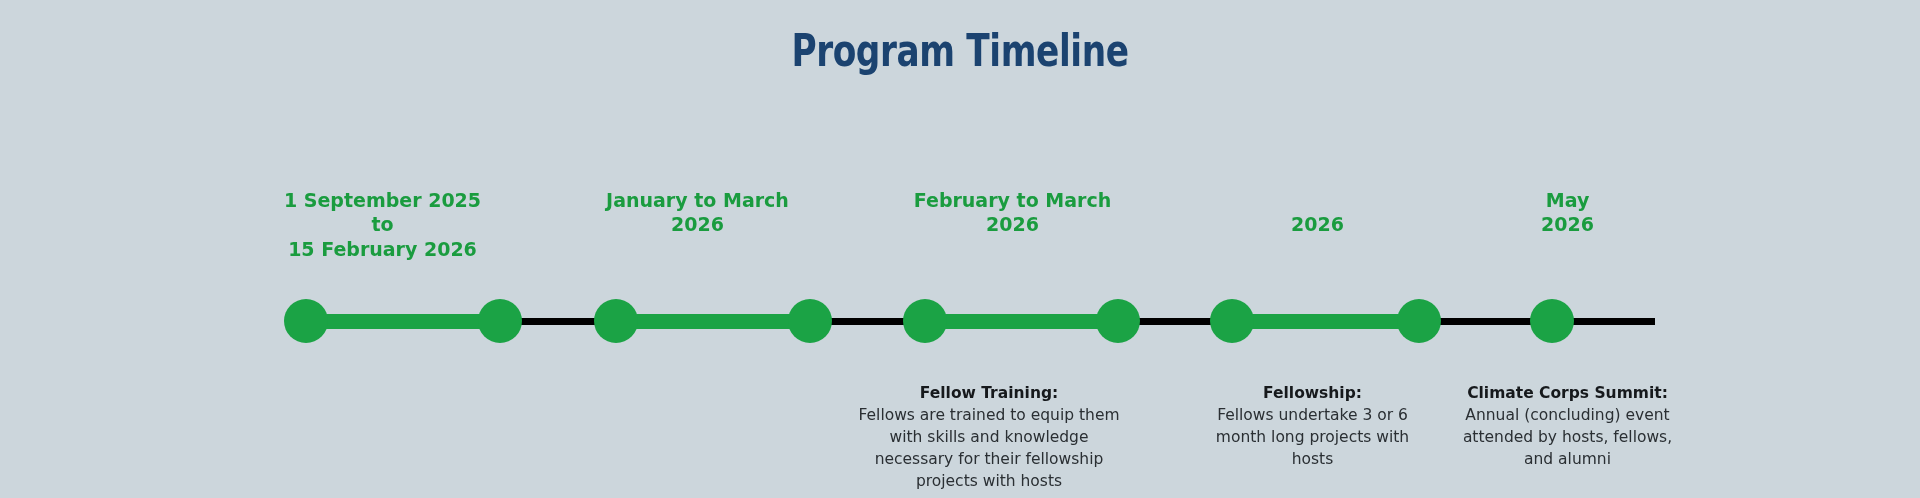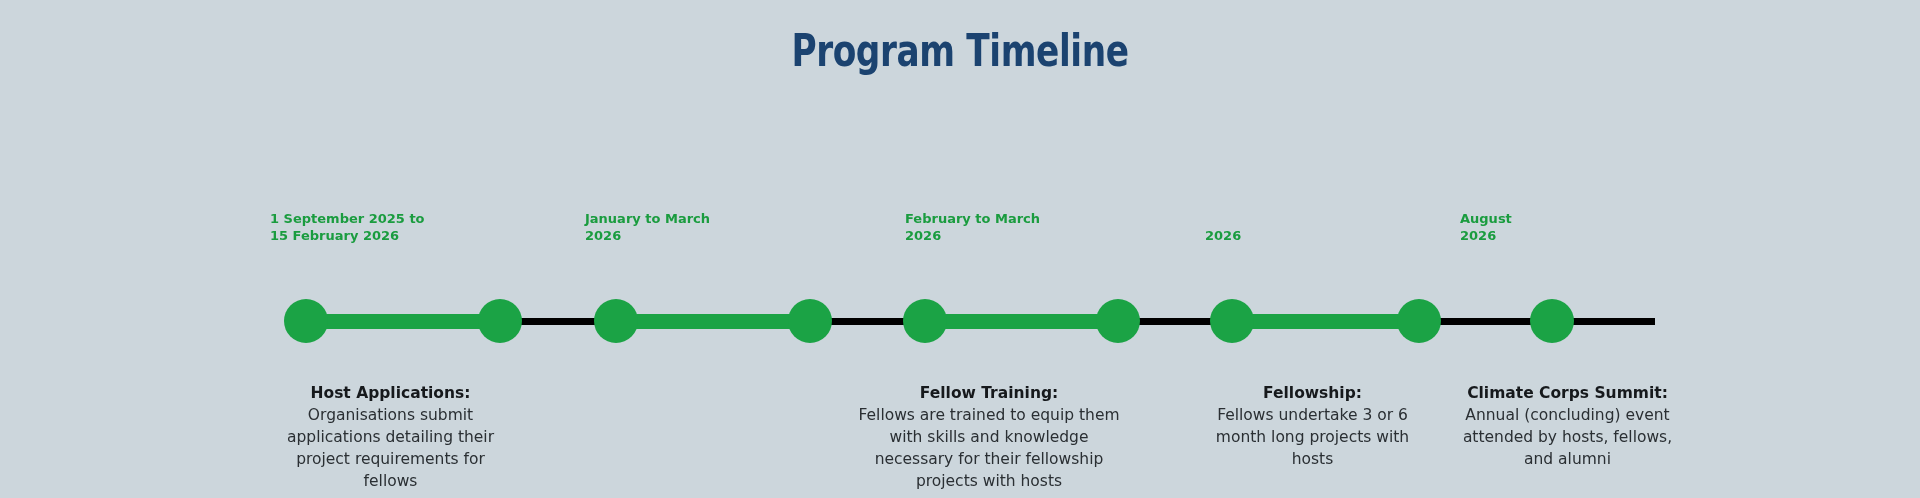--- a/index.html
+++ b/index.html
@@ -60,26 +60,27 @@
     position: absolute;
     width: 44px;
     height: 44px;
     border-radius: 50%;
     background: #1ba345;
     top: 299px;
   }
 
   .date-label {
     position: absolute;
+    text-align: center;
     font-family: "DejaVu Sans", sans-serif;
     font-weight: bold;
-    font-size: 13px;
+    font-size: 19px;
     line-height: 1.28;
     color: #1a9c3f;
-    top: 211px;
+    top: 188px;
   }
 
   .desc-block {
     position: absolute;
     text-align: center;
     font-family: "DejaVu Sans", sans-serif;
     font-size: 15.5px;
     line-height: 1.42;
     color: #2a2f33;
     top: 382px;
@@ -130,28 +131,24 @@
   </div>
   <div class="date-label" style="left:905px; width:215px;">
     <span>February to March</span><br>
     <span>2026</span>
   </div>
   <div class="date-label" style="left:1205px; width:225px;">
     <br>
     <span>2026</span>
   </div>
   <div class="date-label" style="left:1460px; width:215px;">
-    <span>August</span><br>
+    <span>May</span><br>
     <span>2026</span>
   </div>
 
-  <div class="desc-block" style="left:268px; width:245px;">
-    <span class="desc-head">Host Applications:</span>
-    <span class="desc-body">Organisations submit applications detailing their project requirements for fellows</span>
-  </div>
   <div class="desc-block" style="left:848px; width:282px;">
     <span class="desc-head">Fellow Training:</span>
     <span class="desc-body">Fellows are trained to equip them with skills and knowledge necessary for their fellowship projects with hosts</span>
   </div>
   <div class="desc-block" style="left:1210px; width:205px;">
     <span class="desc-head">Fellowship:</span>
     <span class="desc-body">Fellows undertake 3 or 6 month long projects with hosts</span>
   </div>
   <div class="desc-block" style="left:1455px; width:225px;">
     <span class="desc-head">Climate Corps Summit:</span>

